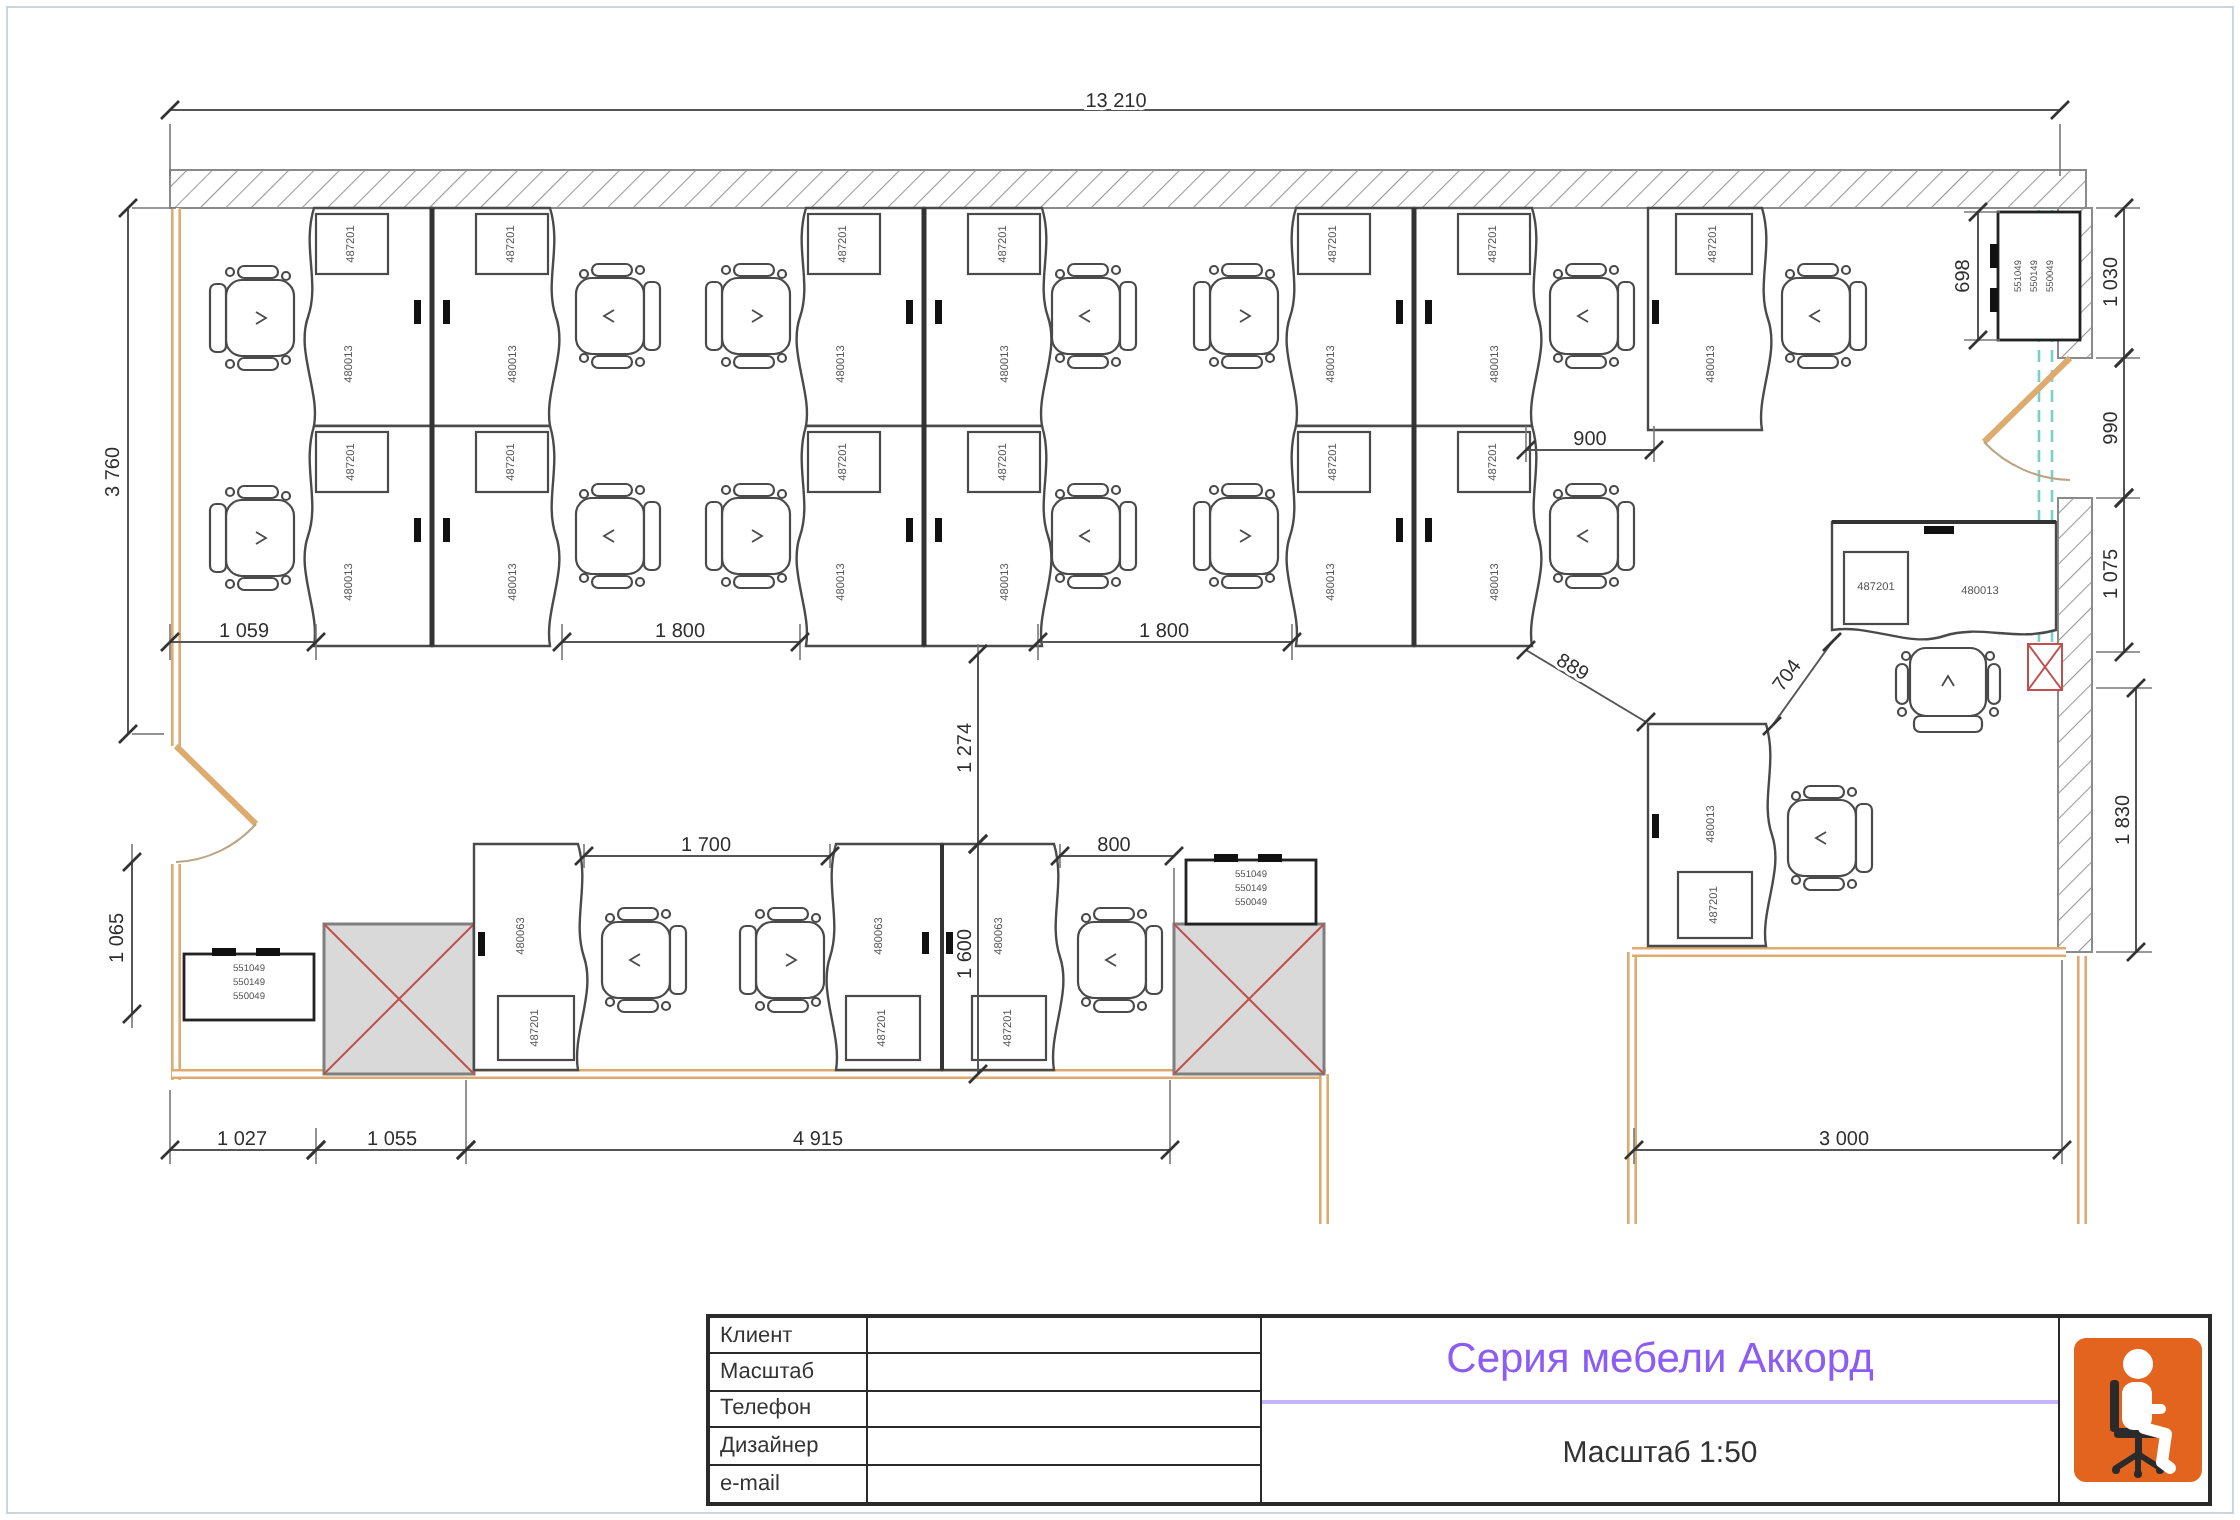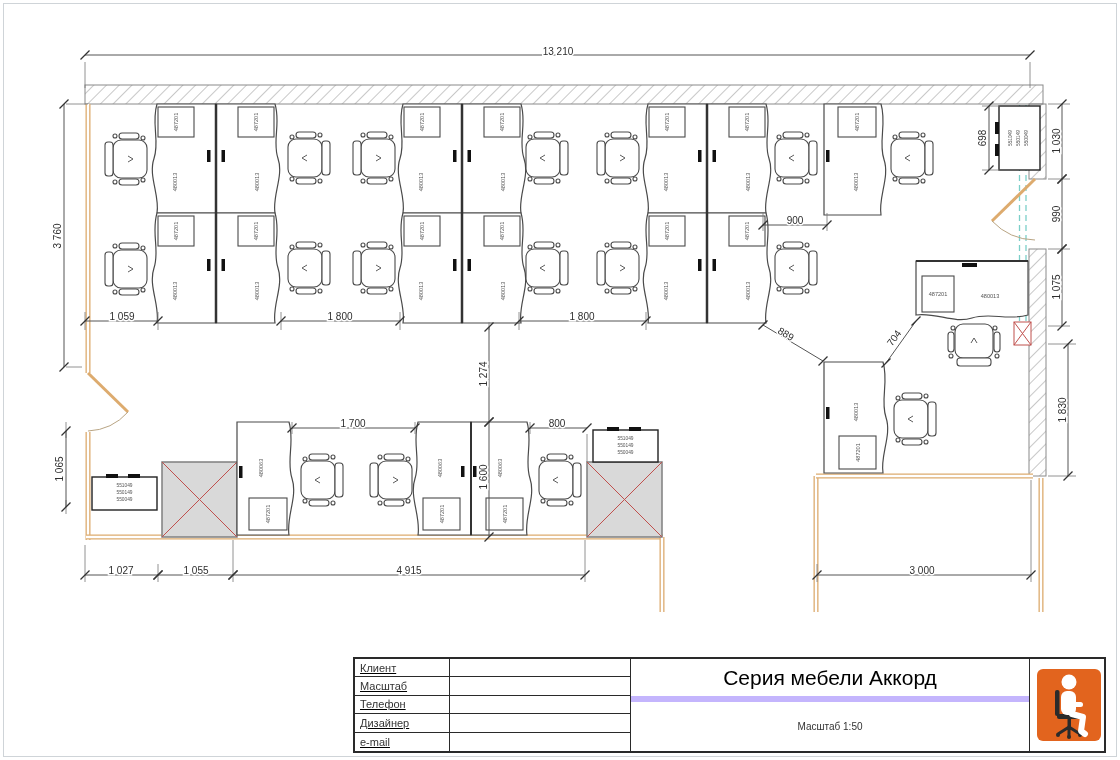--- a/index.html
+++ b/index.html
@@ -2,29 +2,29 @@
 <html><head>
 <meta charset="utf-8">
 <style>
   html,body{margin:0;padding:0;background:#fff;}
   body{font-family:"Liberation Sans",sans-serif;}
   .page{position:relative;width:1120px;height:760px;background:#fff;overflow:hidden;}
   .frame{position:absolute;left:3px;top:3px;width:1112px;height:752px;border:1px solid #cfd4d8;pointer-events:none;}
   svg text{font-family:"Liberation Sans",sans-serif;}
   
   .tb{position:absolute;left:353px;top:657px;width:753px;height:96px;border:2px solid #2a2a2a;background:#fff;box-sizing:border-box;}
-  .tb-labels{position:absolute;left:0;top:0;width:95px;height:100%;display:grid;grid-template-rows:repeat(5,1fr);text-decoration:underline;}
+  .tb-labels{position:absolute;left:0;top:0;width:79px;height:100%;display:grid;grid-template-rows:repeat(5,1fr);}
   .tb-labels div{border-bottom:1px solid #2a2a2a;border-right:1px solid #2a2a2a;display:flex;align-items:center;padding-left:5px;font-size:11px;color:#333;}
   .tb-labels div:last-child{border-bottom:none;}
   .tb-values{position:absolute;left:79px;top:0;width:197px;height:100%;display:grid;grid-template-rows:repeat(5,1fr);}
   .tb-values div{border-bottom:1px solid #2a2a2a;border-right:1px solid #2a2a2a;}
   .tb-values div:last-child{border-bottom:none;}
   .tb-right{position:absolute;left:276px;top:0;width:399px;height:100%;border-right:1px solid #2a2a2a;box-sizing:border-box;}
-  .tb-title{height:43px;border-bottom:6px solid #c4b5fd;display:flex;align-items:center;justify-content:center;font-size:21px;color:#000000;box-sizing:border-box;}
-  .tb-scale{height:49px;display:flex;align-items:center;justify-content:center;font-size:10px;color:#333;}
+  .tb-title{height:43px;border-bottom:2px solid #c4b5fd;display:flex;align-items:center;justify-content:center;font-size:21px;color:#8b5cf6;box-sizing:border-box;}
+  .tb-scale{height:49px;display:flex;align-items:center;justify-content:center;font-size:15px;color:#333;}
   .tb-logo{position:absolute;left:675px;top:0;width:78px;height:100%;display:flex;align-items:center;justify-content:center;}
 </style>
 </head>
 <body>
 
 <div class="page">
   <svg id="plan" width="1120" height="760" viewBox="0 0 1120 760">
       <defs>
         <pattern id="hatch" width="9" height="9" patternUnits="userSpaceOnUse" patternTransform="rotate(45)">
           <line x1="0" y1="0" x2="0" y2="9" stroke="#9a9a9a" stroke-width="1.1"></line>

